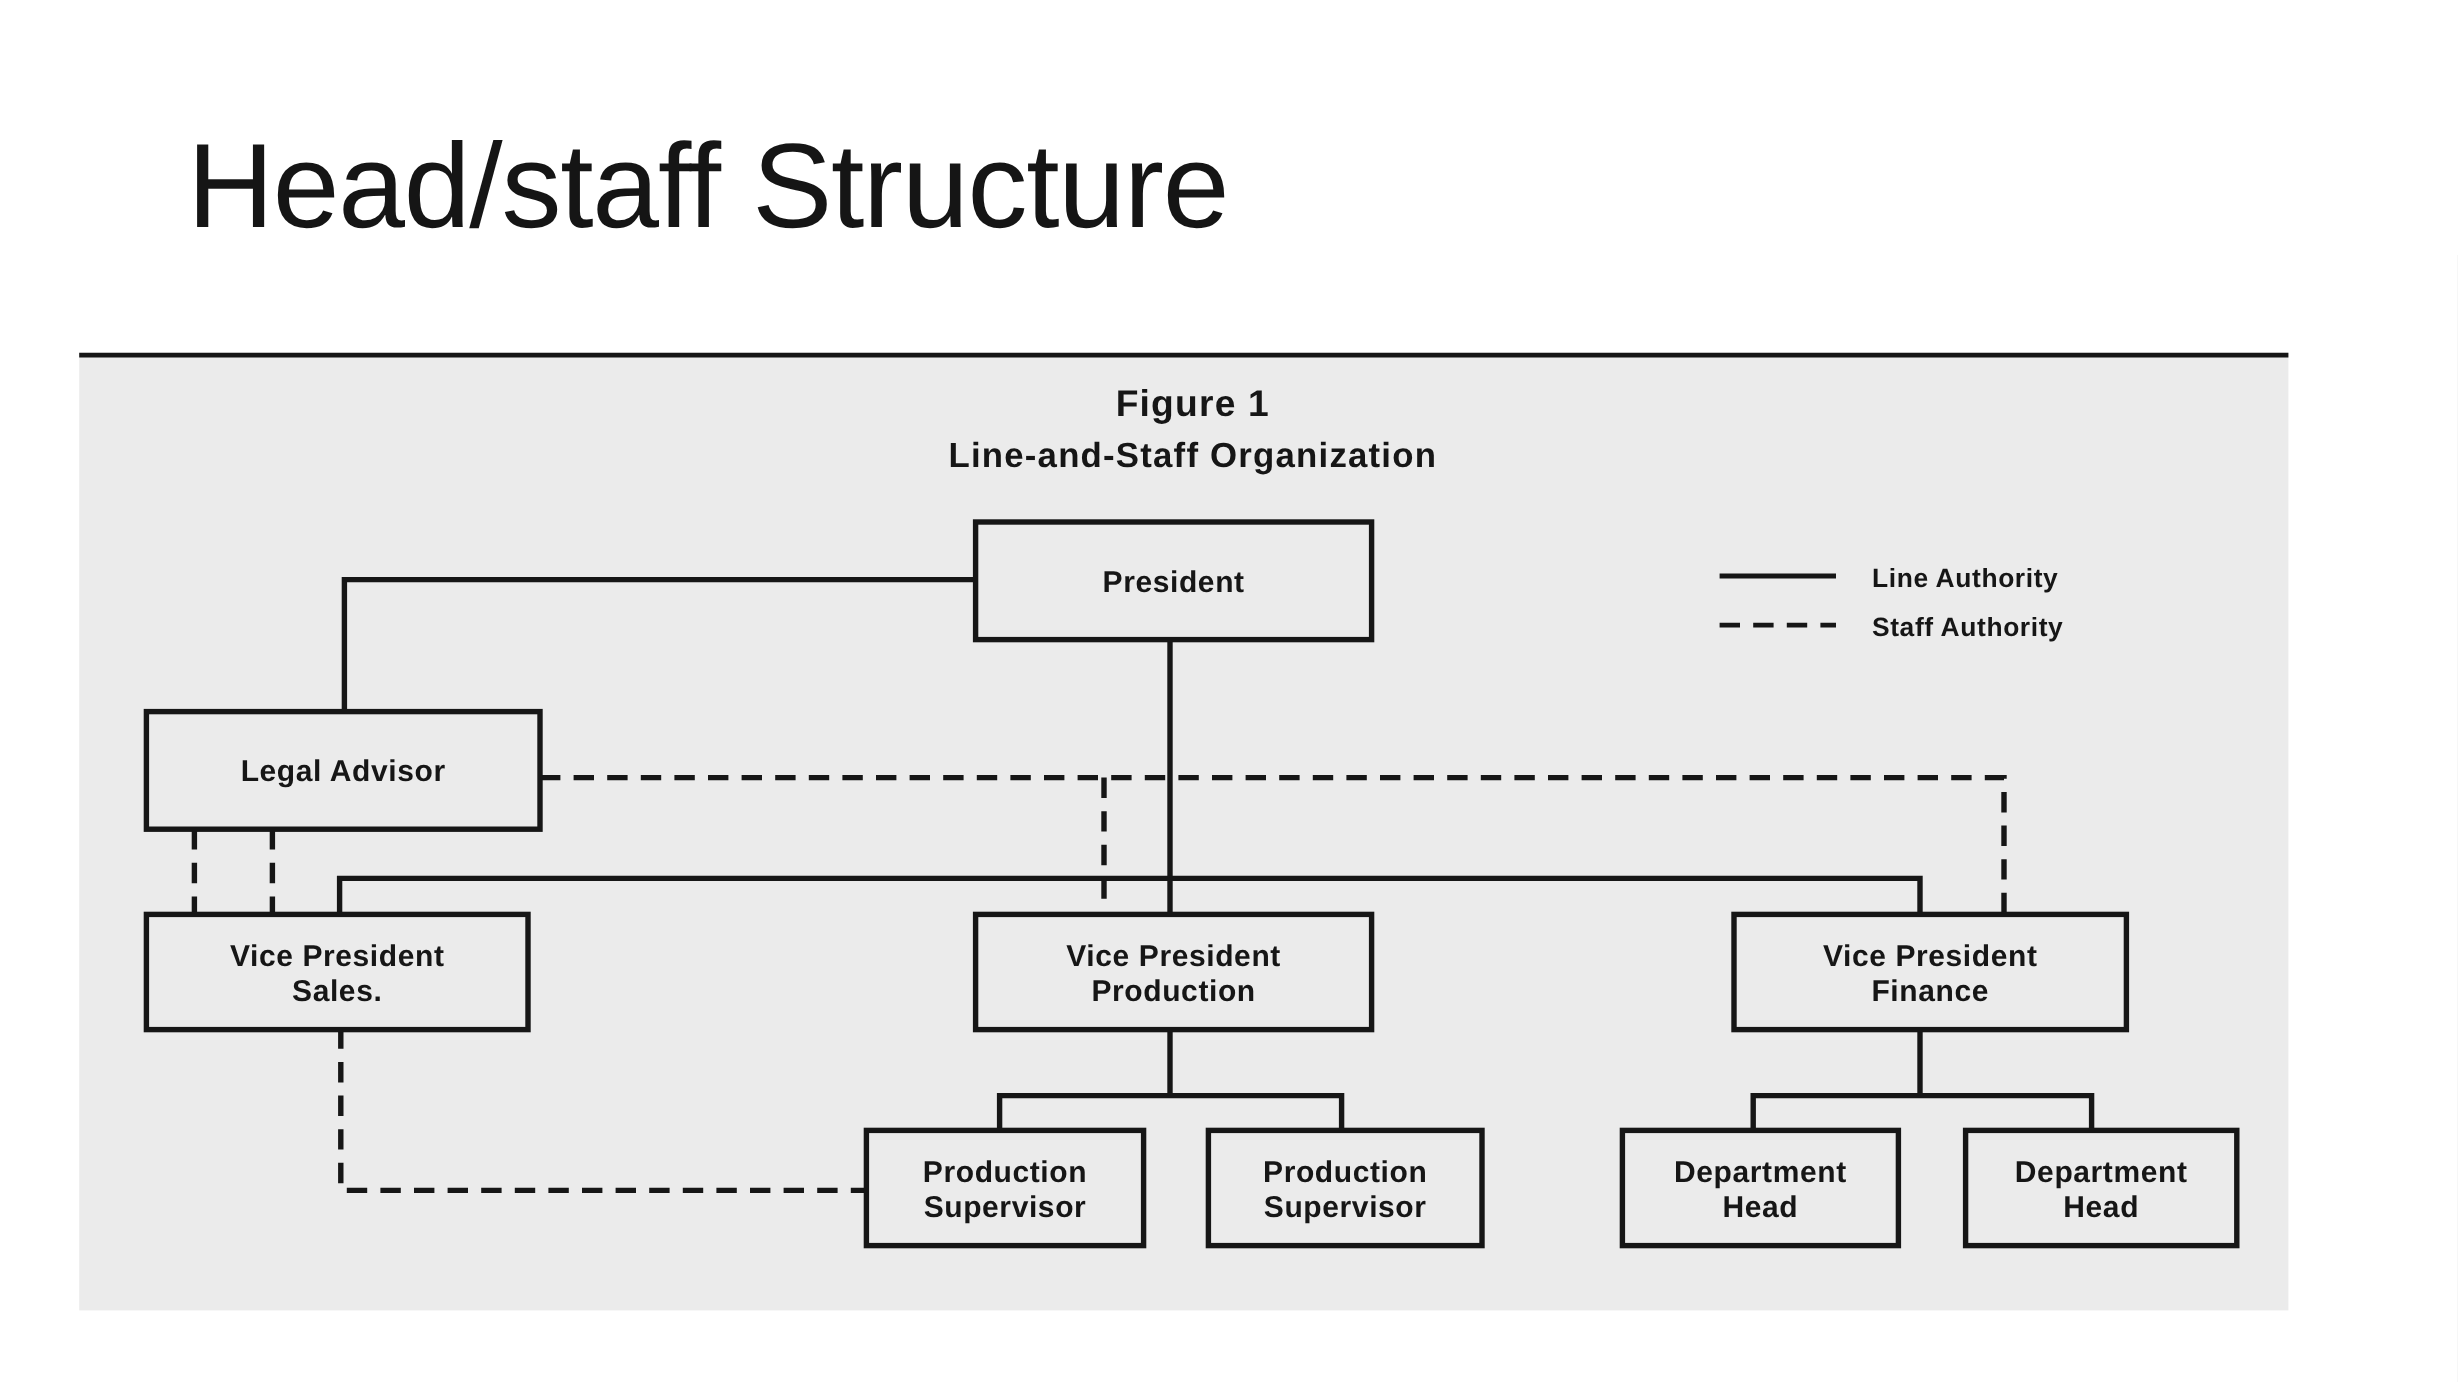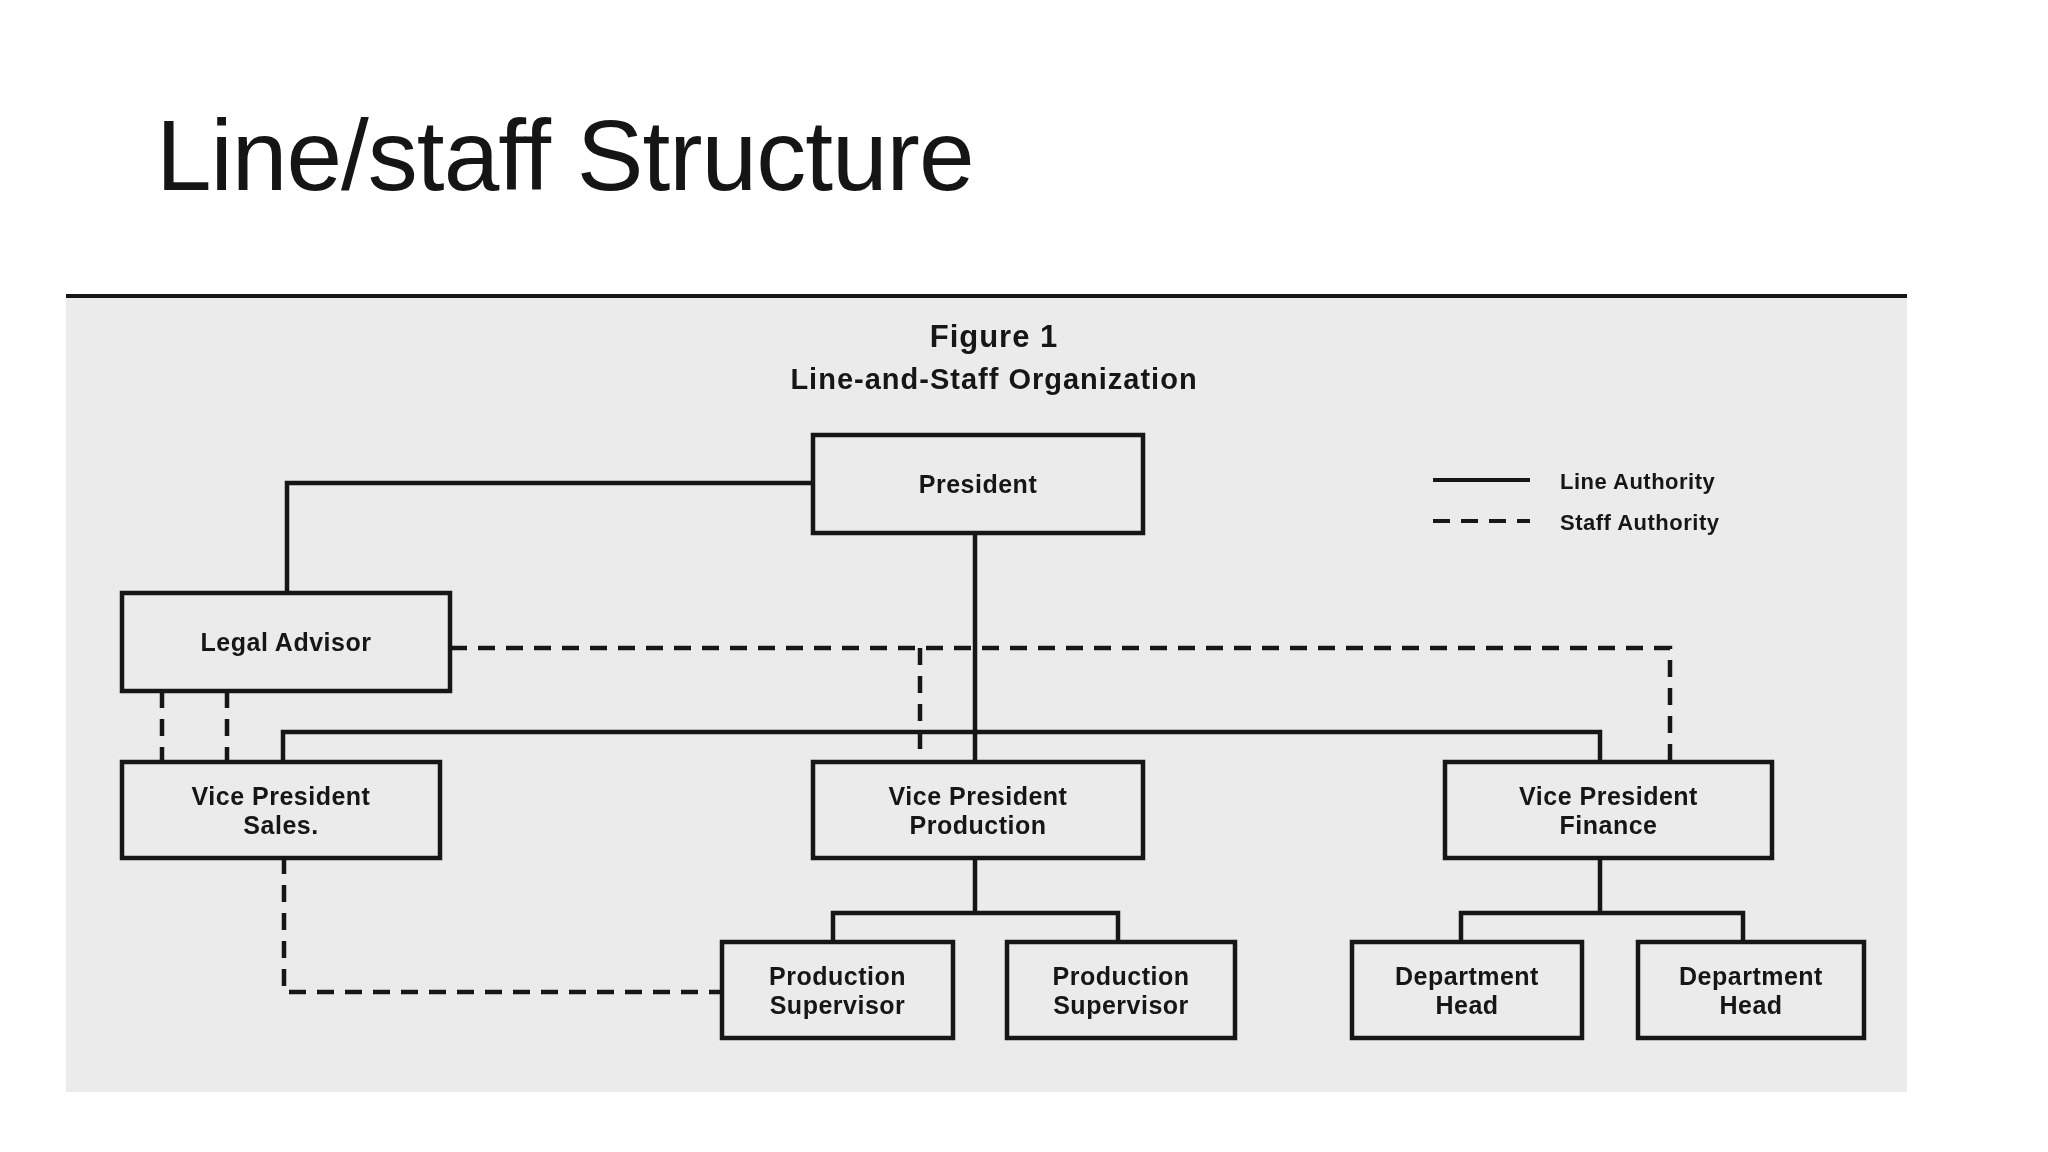--- a/index.html
+++ b/index.html
@@ -55,21 +55,21 @@
   .legend-sample.dashed{stroke-dasharray:17 11;}
   .legend-label{
     font-family:"Liberation Sans",sans-serif;
     font-size:22px;font-weight:bold;
     fill:var(--ink);letter-spacing:0.5px;
   }
 </style>
 </head>
 <body>
 
-<div class="slide-title">Line/staff Structure</div>
+<div class="slide-title">Head/staff Structure</div>
 
 <svg class="figure" viewBox="0 0 2048 1152">
 
   <rect class="panel-bg" x="66" y="294" width="1841" height="798"></rect>
   <line class="panel-top-border" x1="66" y1="296" x2="1907" y2="296"></line>
 
   <text class="fig-title" x="994" y="347">Figure 1</text>
   <text class="fig-subtitle" x="994" y="389">Line-and-Staff Organization</text>
 
   <g id="edges-layer">

